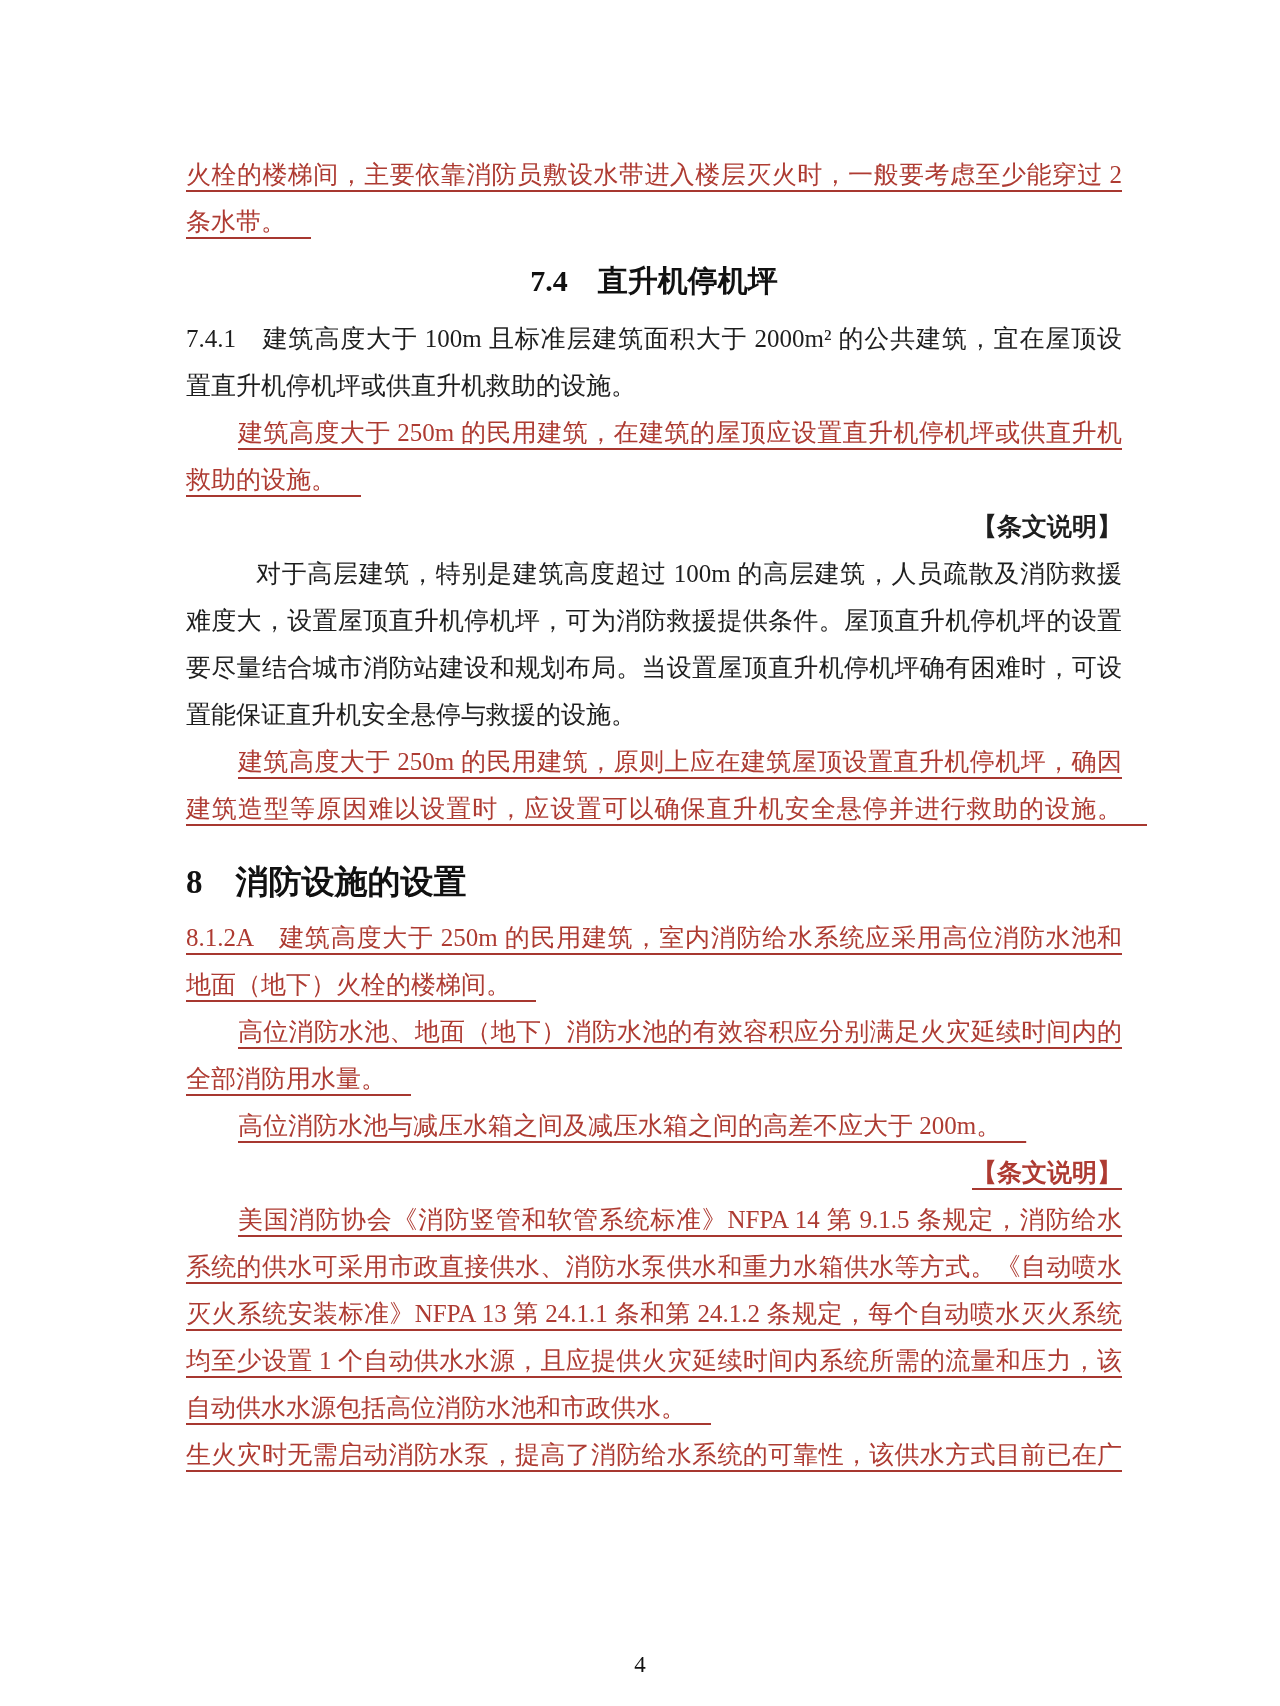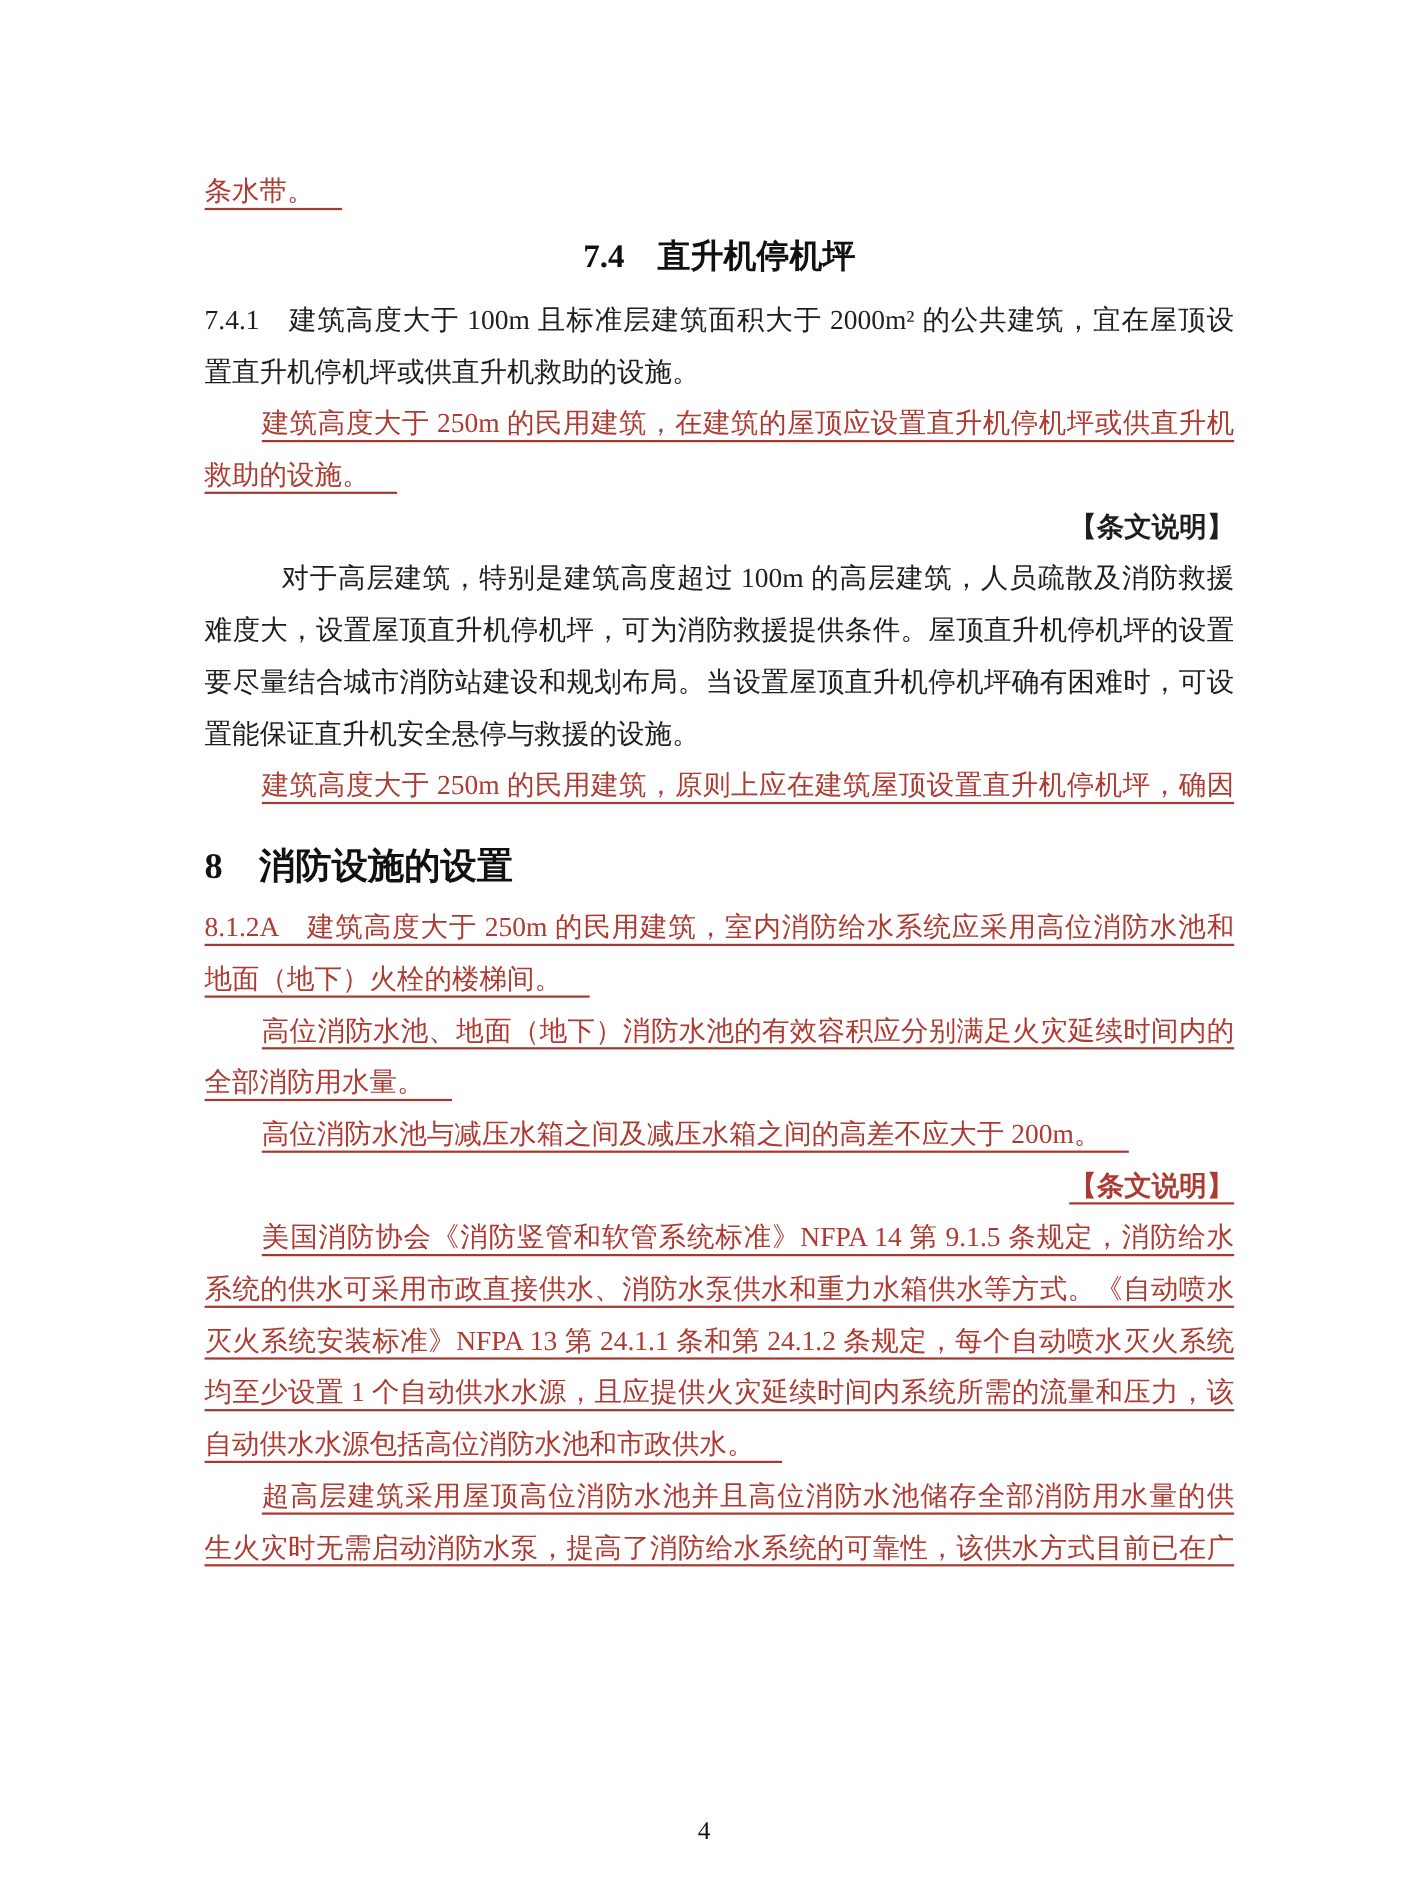--- a/index.html
+++ b/index.html
@@ -35,53 +35,54 @@
     position:absolute; left:0; right:0; top:1652px;
     text-align:center; font-size:23px; color:#111111;
   }
 </style>
 </head>
 <body>
 
 <div class="page">
   <div class="content">
 
+    <div class="ln red full">火栓的楼梯间，主要依靠消防员敷设水带进入楼层灭火时，一般要考虑至少能穿过 2</div>
     <div class="ln red">条水带。　</div>
 
     <div class="h2 s74">7.4　直升机停机坪</div>
 
     <div class="ln full">7.4.1　建筑高度大于 100m 且标准层建筑面积大于 2000m² 的公共建筑，宜在屋顶设</div>
     <div class="ln">置直升机停机坪或供直升机救助的设施。</div>
 
     <div class="ln red full ind">建筑高度大于 250m 的民用建筑，在建筑的屋顶应设置直升机停机坪或供直升机</div>
     <div class="ln red">救助的设施。　</div>
 
     <div class="ln bold">【条文说明】</div>
 
     <div class="ln full ind2">对于高层建筑，特别是建筑高度超过 100m 的高层建筑，人员疏散及消防救援</div>
     <div class="ln full">难度大，设置屋顶直升机停机坪，可为消防救援提供条件。屋顶直升机停机坪的设置</div>
     <div class="ln full">要尽量结合城市消防站建设和规划布局。当设置屋顶直升机停机坪确有困难时，可设</div>
     <div class="ln">置能保证直升机安全悬停与救援的设施。</div>
 
     <div class="ln red full ind">建筑高度大于 250m 的民用建筑，原则上应在建筑屋顶设置直升机停机坪，确因</div>
+    <div class="ln red full">建筑造型等原因难以设置时，应设置可以确保直升机安全悬停并进行救助的设施。　</div>
 
     <div class="h1">8　消防设施的设置</div>
 
     <div class="ln red full">8.1.2A　建筑高度大于 250m 的民用建筑，室内消防给水系统应采用高位消防水池和</div>
     <div class="ln red">地面（地下）火栓的楼梯间。　</div>
     <div class="ln red full ind">高位消防水池、地面（地下）消防水池的有效容积应分别满足火灾延续时间内的</div>
     <div class="ln red">全部消防用水量。　</div>
     <div class="ln red ind">高位消防水池与减压水箱之间及减压水箱之间的高差不应大于 200m。　</div>
 
     <div class="ln red bold">【条文说明】</div>
 
     <div class="ln red full ind">美国消防协会《消防竖管和软管系统标准》NFPA 14 第 9.1.5 条规定，消防给水</div>
     <div class="ln red full">系统的供水可采用市政直接供水、消防水泵供水和重力水箱供水等方式。《自动喷水</div>
     <div class="ln red full">灭火系统安装标准》NFPA 13 第 24.1.1 条和第 24.1.2 条规定，每个自动喷水灭火系统</div>
     <div class="ln red full">均至少设置 1 个自动供水水源，且应提供火灾延续时间内系统所需的流量和压力，该</div>
     <div class="ln red">自动供水水源包括高位消防水池和市政供水。　</div>
-    <div class="ln red full ind">超高层建筑采用屋顶高位消防水池并且高位消防水池储存全部消防用水量的供</div>
     <div class="ln red full">生火灾时无需启动消防水泵，提高了消防给水系统的可靠性，该供水方式目前已在广</div>
 
   </div>
 
   <div class="pagenum">4</div>
 </div>
 
 </body></html>

